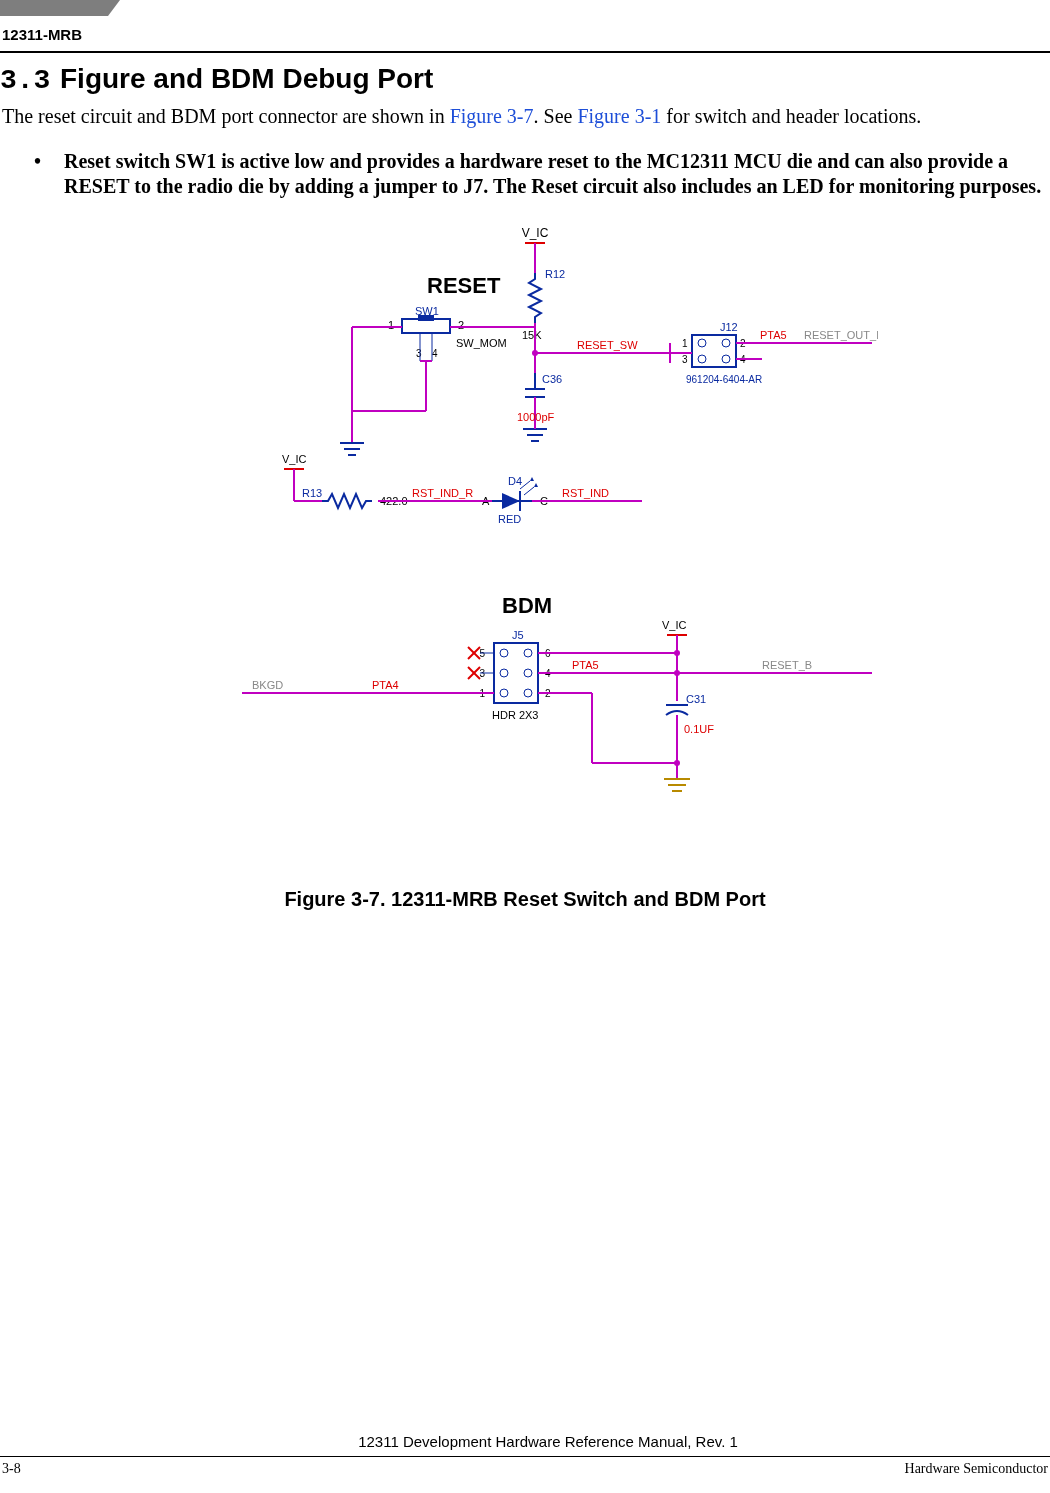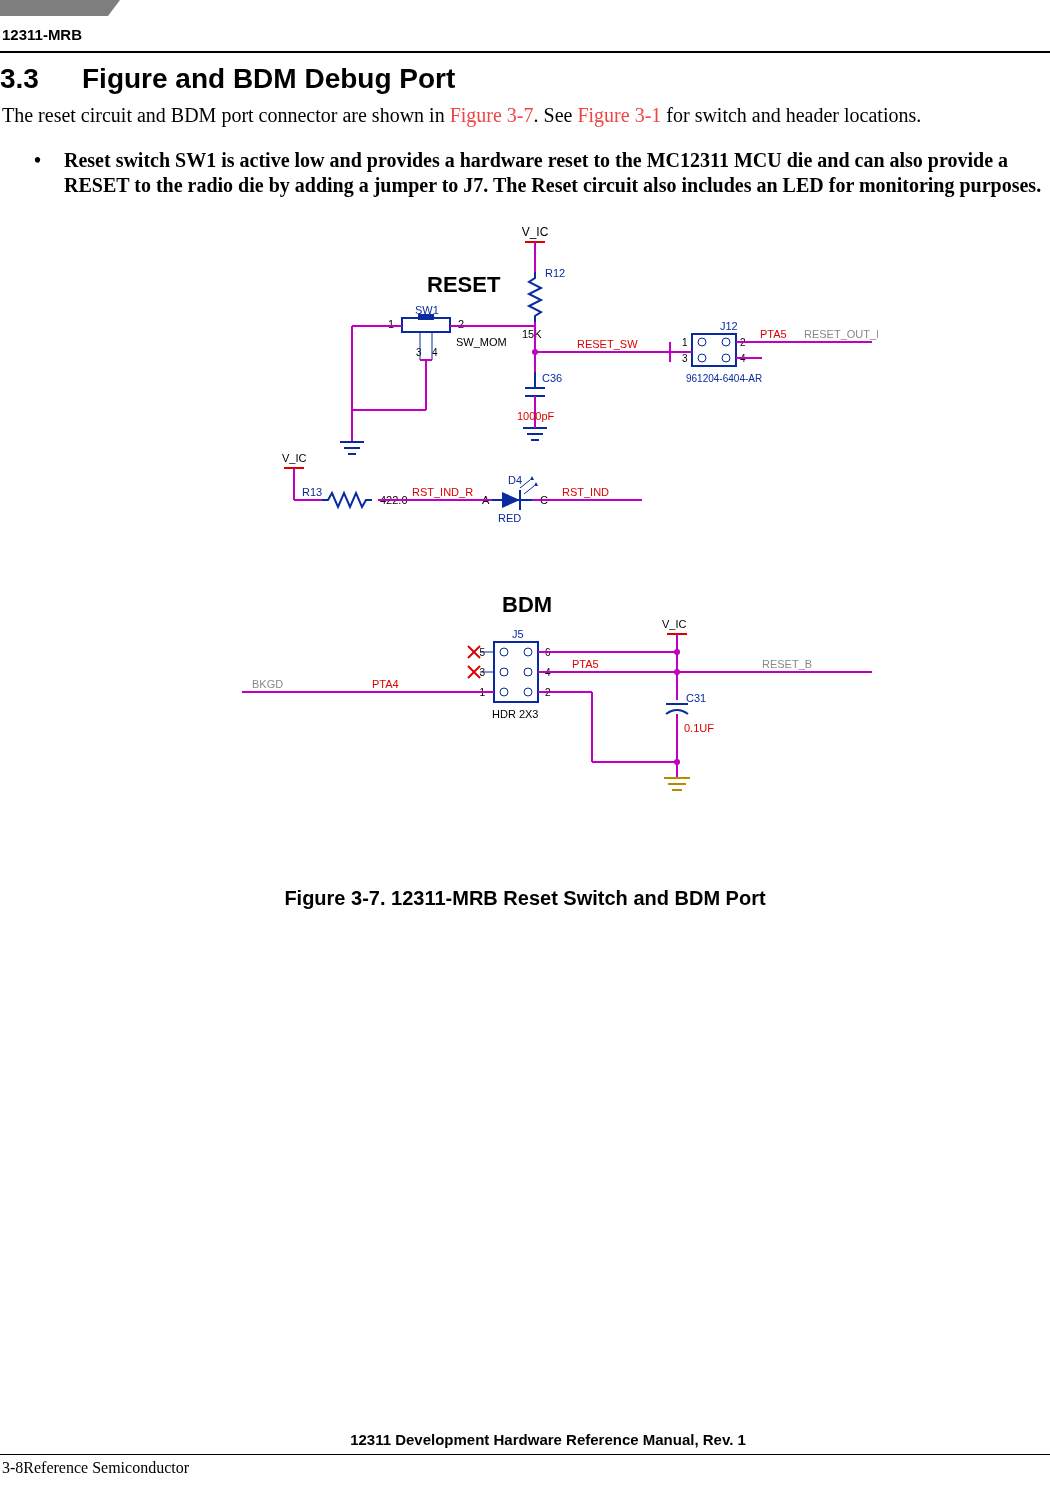--- a/index.html
+++ b/index.html
@@ -33,26 +33,26 @@
     border: none;
     border-top: 2px solid #000;
     margin: 0 0 10px 0;
   }
   .section-h {
     font-family: Arial, Helvetica, sans-serif;
     font-weight: bold;
     font-size: 28px;
     margin: 10px 0 8px 0;
   }
-  .section-h .num { display:inline-block; width: 82px; }
+  .section-h .num { display:inline-block; width: 60px; font-family: Liberation Mono, monospace; }
   .para {
     line-height: 1.25;
     margin: 0 2px 8px 2px;
   }
-  .xref { color: #ef4444; }
+  .xref { color: #1d4ed8; }
   ul.bullets {
     margin: 20px 0 0 0;
     padding: 0 0 0 64px;
     list-style: none;
     font-weight: bold;
   }
   ul.bullets li {
     position: relative;
     margin: 0 8px 6px 0;
     line-height: 1.25;
@@ -79,29 +79,30 @@
     bottom: 16px;
     left: 0; right: 0;
   }
   .footer-rule {
     border: none;
     border-top: 1.5px solid #000;
     margin: 0 0 4px 0;
   }
   .footer-title {
     font-family: Arial, Helvetica, sans-serif;
-    font-weight: bold;
+    font-weight: normal;
     font-size: 15px;
     text-align: center;
     margin: 0 0 6px 0;
     padding-left: 46px;
   }
   .footer-row {
     display: flex;
-    font-size: 16px;
+    justify-content: space-between;
+    font-size: 14px;
     padding: 0 2px;
   }
   
   svg text { font-family: Arial, Helvetica, sans-serif; }
   .blue { fill:none; stroke:#0a2aa0; }
   .red  { fill:none; stroke:#d00; }
   .mag  { fill:none; stroke:#c000c0; }
   .gold { fill:none; stroke:#b88a00; }
   .tblk { fill:#000; }
   .tblu { fill:#0a2aa0; }
@@ -298,15 +299,15 @@
 
     <div class="figure-caption">Figure 3-7. 12311-MRB Reset Switch and BDM Port</div>
   </div>
 </div>
 
 <div class="footer">
   <div class="footer-title">12311 Development Hardware Reference Manual, Rev. 1</div>
   <hr class="footer-rule">
   <div class="footer-row">
     <span>3-8</span>
-    <span>Reference Semiconductor</span>
+    <span>Hardware Semiconductor</span>
   </div>
 </div>
 
 </body></html>

